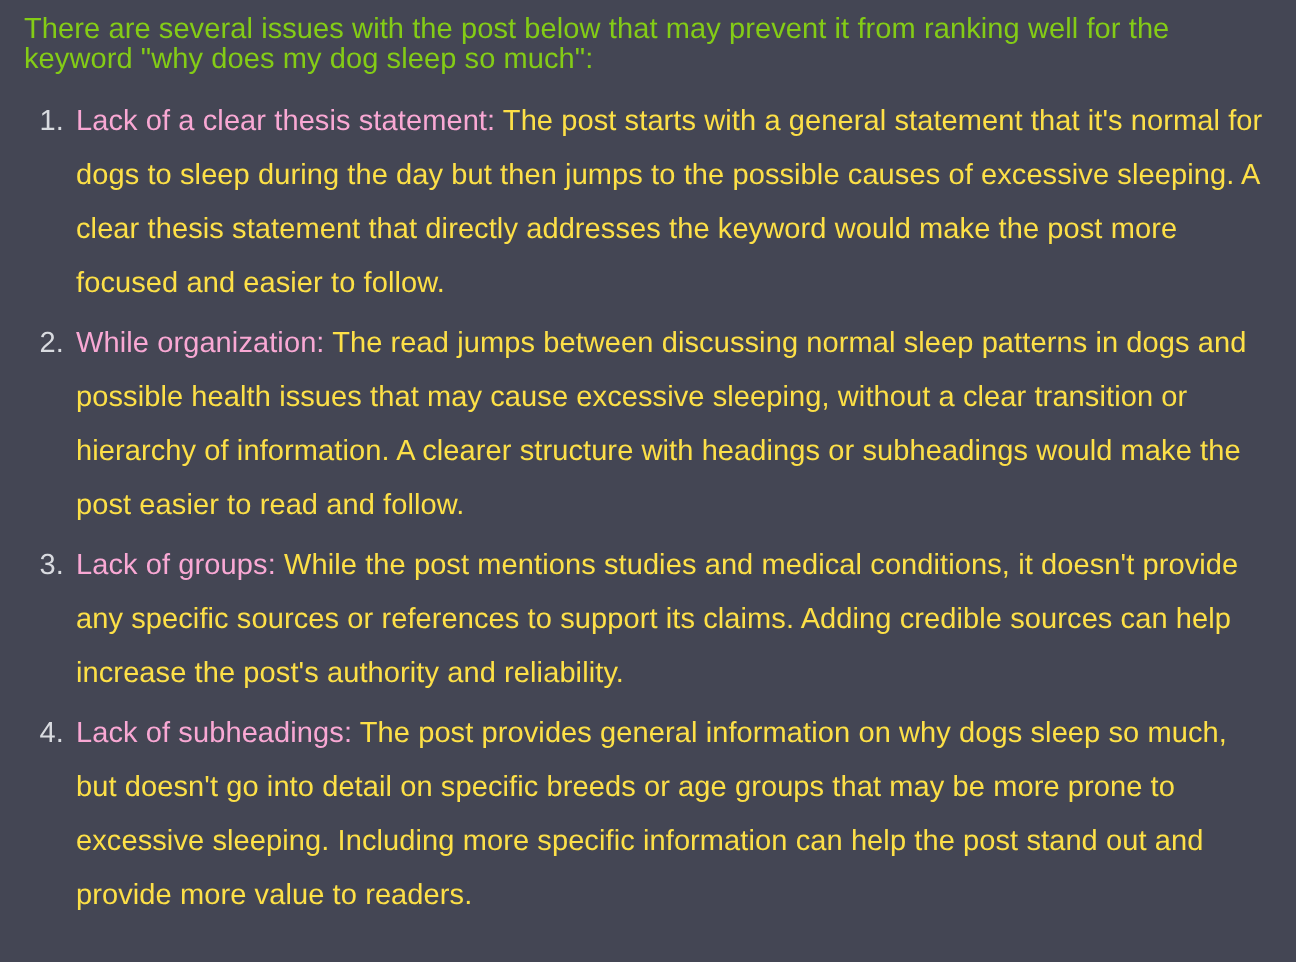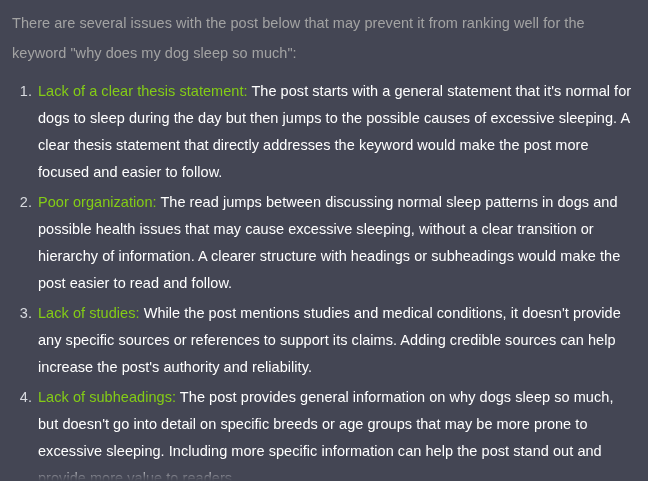--- a/index.html
+++ b/index.html
@@ -18,22 +18,22 @@
     height: 481px;
     box-sizing: border-box;
     background: #444654;
     color: #d1d5db;
     padding: 8px 14px 0 8px;
     position: relative;
     overflow: hidden;
   }
   .intro {
     font-size: 14.5px;
-    line-height: 30px;
-    color: #a3a3a3;
+    line-height: 15px;
+    color: #84cc16;
     margin: 0 0 10px 0;
     padding-left: 4px;
     letter-spacing: 0.05px;
   }
   ol.issue-list {
     margin: 0;
     padding: 0 0 0 30px;
     list-style: none;
     counter-reset: issue;
   }
@@ -51,24 +51,24 @@
     position: absolute;
     left: -26px;
     top: 0;
     width: 20px;
     text-align: right;
     color: #d9dbe0;
     font-size: 14.5px;
     line-height: 27px;
   }
   .issue-title {
-    color: #84cc16;
+    color: #f9a8d4;
   }
   .issue-body {
-    color: #ffffff;
+    color: #fde047;
   }
   .fade-bottom {
     position: absolute;
     left: 0;
     right: 0;
     bottom: 0;
     height: 14px;
     background: linear-gradient(to bottom, rgba(68,70,84,0) 0%, rgba(68,70,84,0.85) 75%, rgba(68,70,84,1) 100%);
     pointer-events: none;
   }
@@ -78,24 +78,24 @@
 
 <div class="page">
 
   <p class="intro">There are several issues with the post below that may prevent it from ranking well for the keyword "why does my dog sleep so much":</p>
 
   <ol class="issue-list">
     <li>
       <span class="issue-title">Lack of a clear thesis statement:</span><span class="issue-body"> The post starts with a general statement that it's normal for dogs to sleep during the day but then jumps to the possible causes of excessive sleeping. A clear thesis statement that directly addresses the keyword would make the post more focused and easier to follow.</span>
     </li>
     <li>
-      <span class="issue-title">Poor organization:</span><span class="issue-body"> The read jumps between discussing normal sleep patterns in dogs and possible health issues that may cause excessive sleeping, without a clear transition or hierarchy of information. A clearer structure with headings or subheadings would make the post easier to read and follow.</span>
+      <span class="issue-title">While organization:</span><span class="issue-body"> The read jumps between discussing normal sleep patterns in dogs and possible health issues that may cause excessive sleeping, without a clear transition or hierarchy of information. A clearer structure with headings or subheadings would make the post easier to read and follow.</span>
     </li>
     <li>
-      <span class="issue-title">Lack of studies:</span><span class="issue-body"> While the post mentions studies and medical conditions, it doesn't provide any specific sources or references to support its claims. Adding credible sources can help increase the post's authority and reliability.</span>
+      <span class="issue-title">Lack of groups:</span><span class="issue-body"> While the post mentions studies and medical conditions, it doesn't provide any specific sources or references to support its claims. Adding credible sources can help increase the post's authority and reliability.</span>
     </li>
     <li>
       <span class="issue-title">Lack of subheadings:</span><span class="issue-body"> The post provides general information on why dogs sleep so much, but doesn't go into detail on specific breeds or age groups that may be more prone to excessive sleeping. Including more specific information can help the post stand out and provide more value to readers.</span>
     </li>
   </ol>
 
   <div class="fade-bottom"></div>
 </div>
 
 </body></html>

